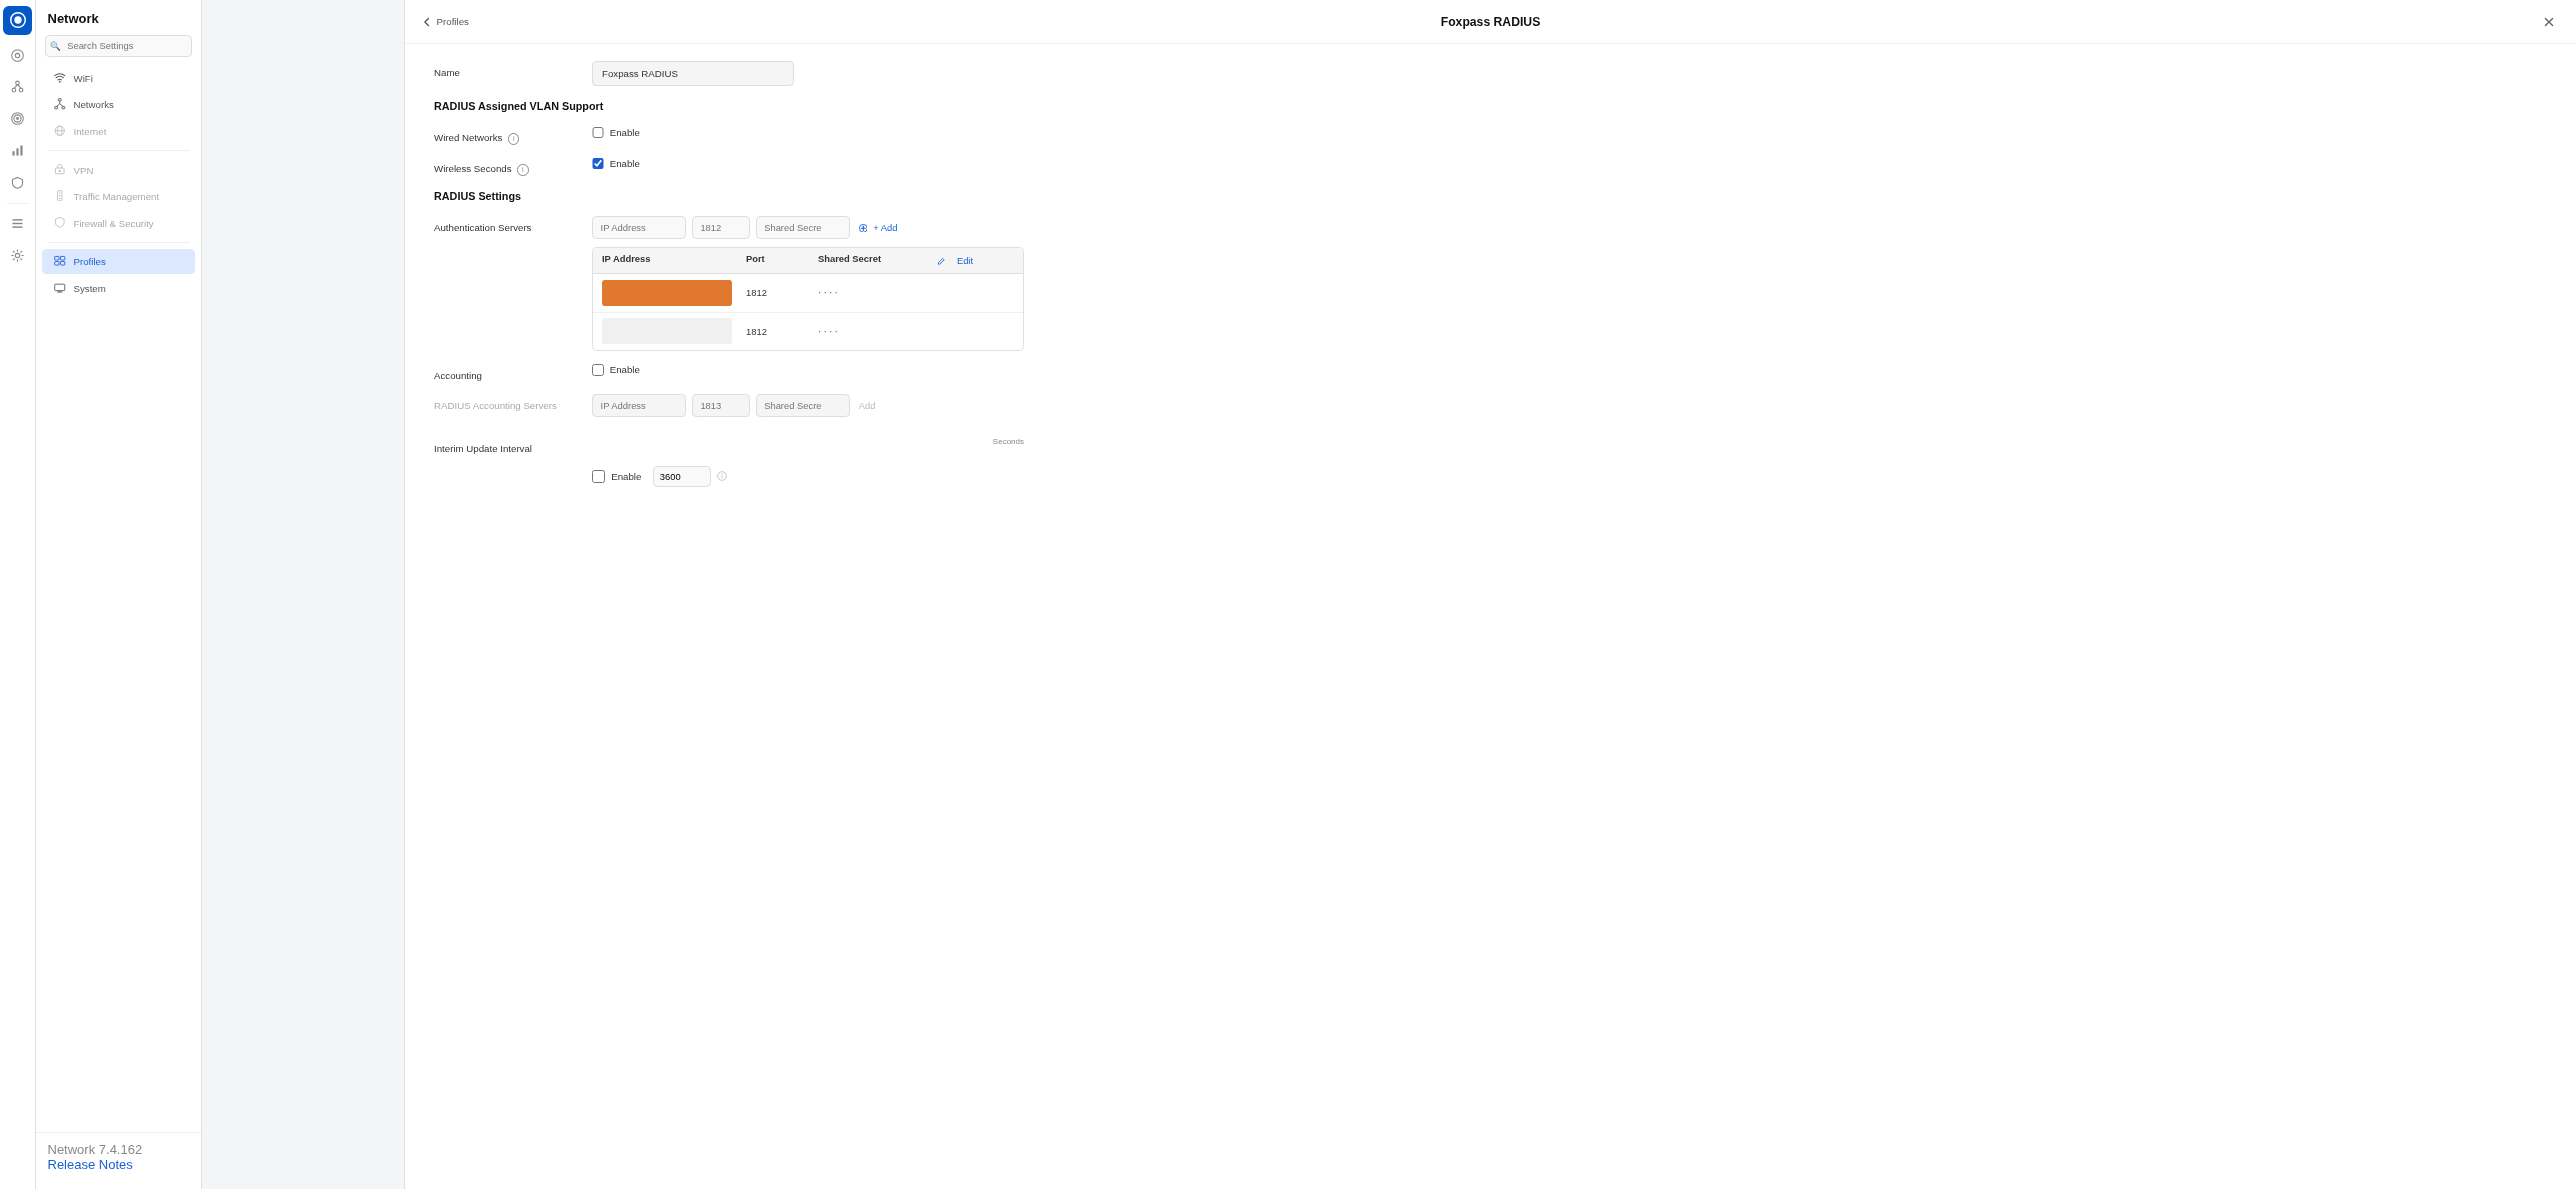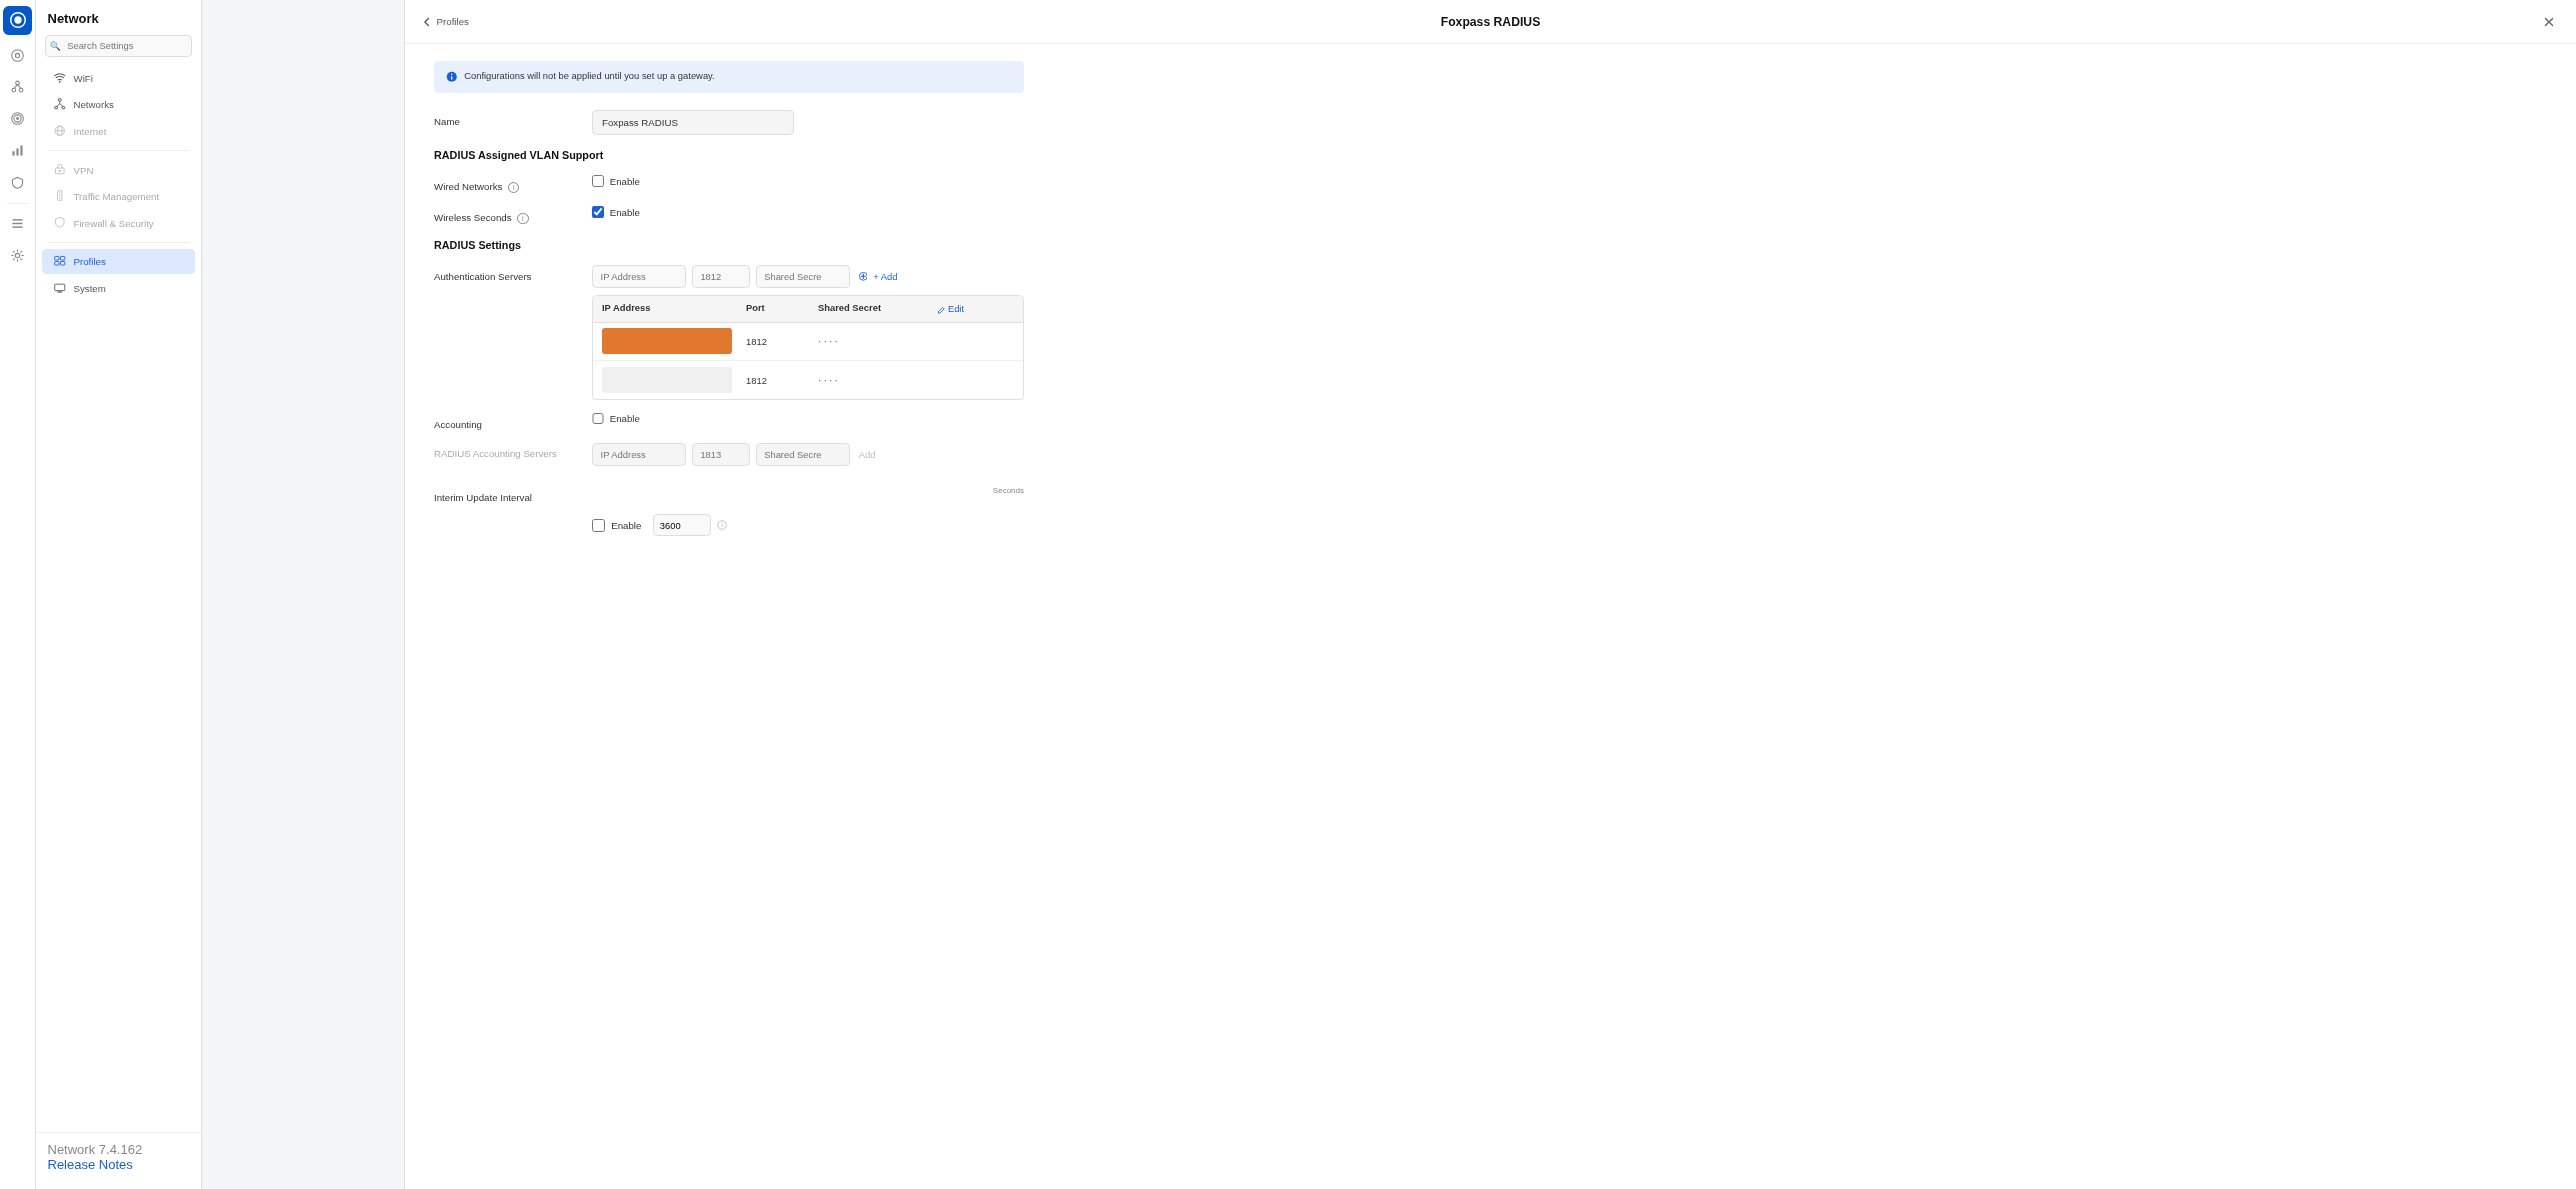--- a/index.html
+++ b/index.html
@@ -314,21 +314,21 @@
     .ip-cell {
       background: #e07830;
       border-radius: 2.9px;
       height: 26px;
       width: 130px;
     }
     .dots { letter-spacing: 2.2px; font-size: 10px; color: #555; }
     .edit-btn {
       display: flex;
       align-items: flex-end;
-      gap: 2px;
+      gap: 11px;
       color: #1a5fd4;
       cursor: pointer;
       font-size: 9.4px;
       background: none;
       border: none;
       padding: 1.4px 4.3px;
     }
     .interim-inputs {
       display: flex;
       flex-direction: column;
@@ -573,30 +573,20 @@
         <button class="panel-close">
           <svg width="10" height="10" viewBox="0 0 14 14" fill="none">
             <line x1="2" y1="2" x2="12" y2="12" stroke="#666" stroke-width="2" stroke-linecap="round"></line>
             <line x1="12" y1="2" x2="2" y2="12" stroke="#666" stroke-width="2" stroke-linecap="round"></line>
           </svg>
         </button>
       </div>
 
       <div class="panel-body">
 
-        <div class="info-banner">
-          <span class="info-icon">
-            <svg width="11.5" height="11.5" viewBox="0 0 16 16" fill="none">
-              <circle cx="8" cy="8" r="7" fill="#1a5fd4"></circle>
-              <rect x="7.2" y="7" width="1.6" height="5" rx="0.5" fill="white"></rect>
-              <circle cx="8" cy="4.5" r="1" fill="white"></circle>
-            </svg>
-          </span>
-          <span>Configurations will not be applied until you set up a gateway.</span>
-        </div>
 
         <div class="form-row">
           <div class="form-label">Name</div>
           <div class="form-control">
             <input class="name-input" type="text" value="Foxpass RADIUS" style="">
           </div>
         </div>
 
         <div class="section-title">RADIUS Assigned VLAN Support</div>
 

